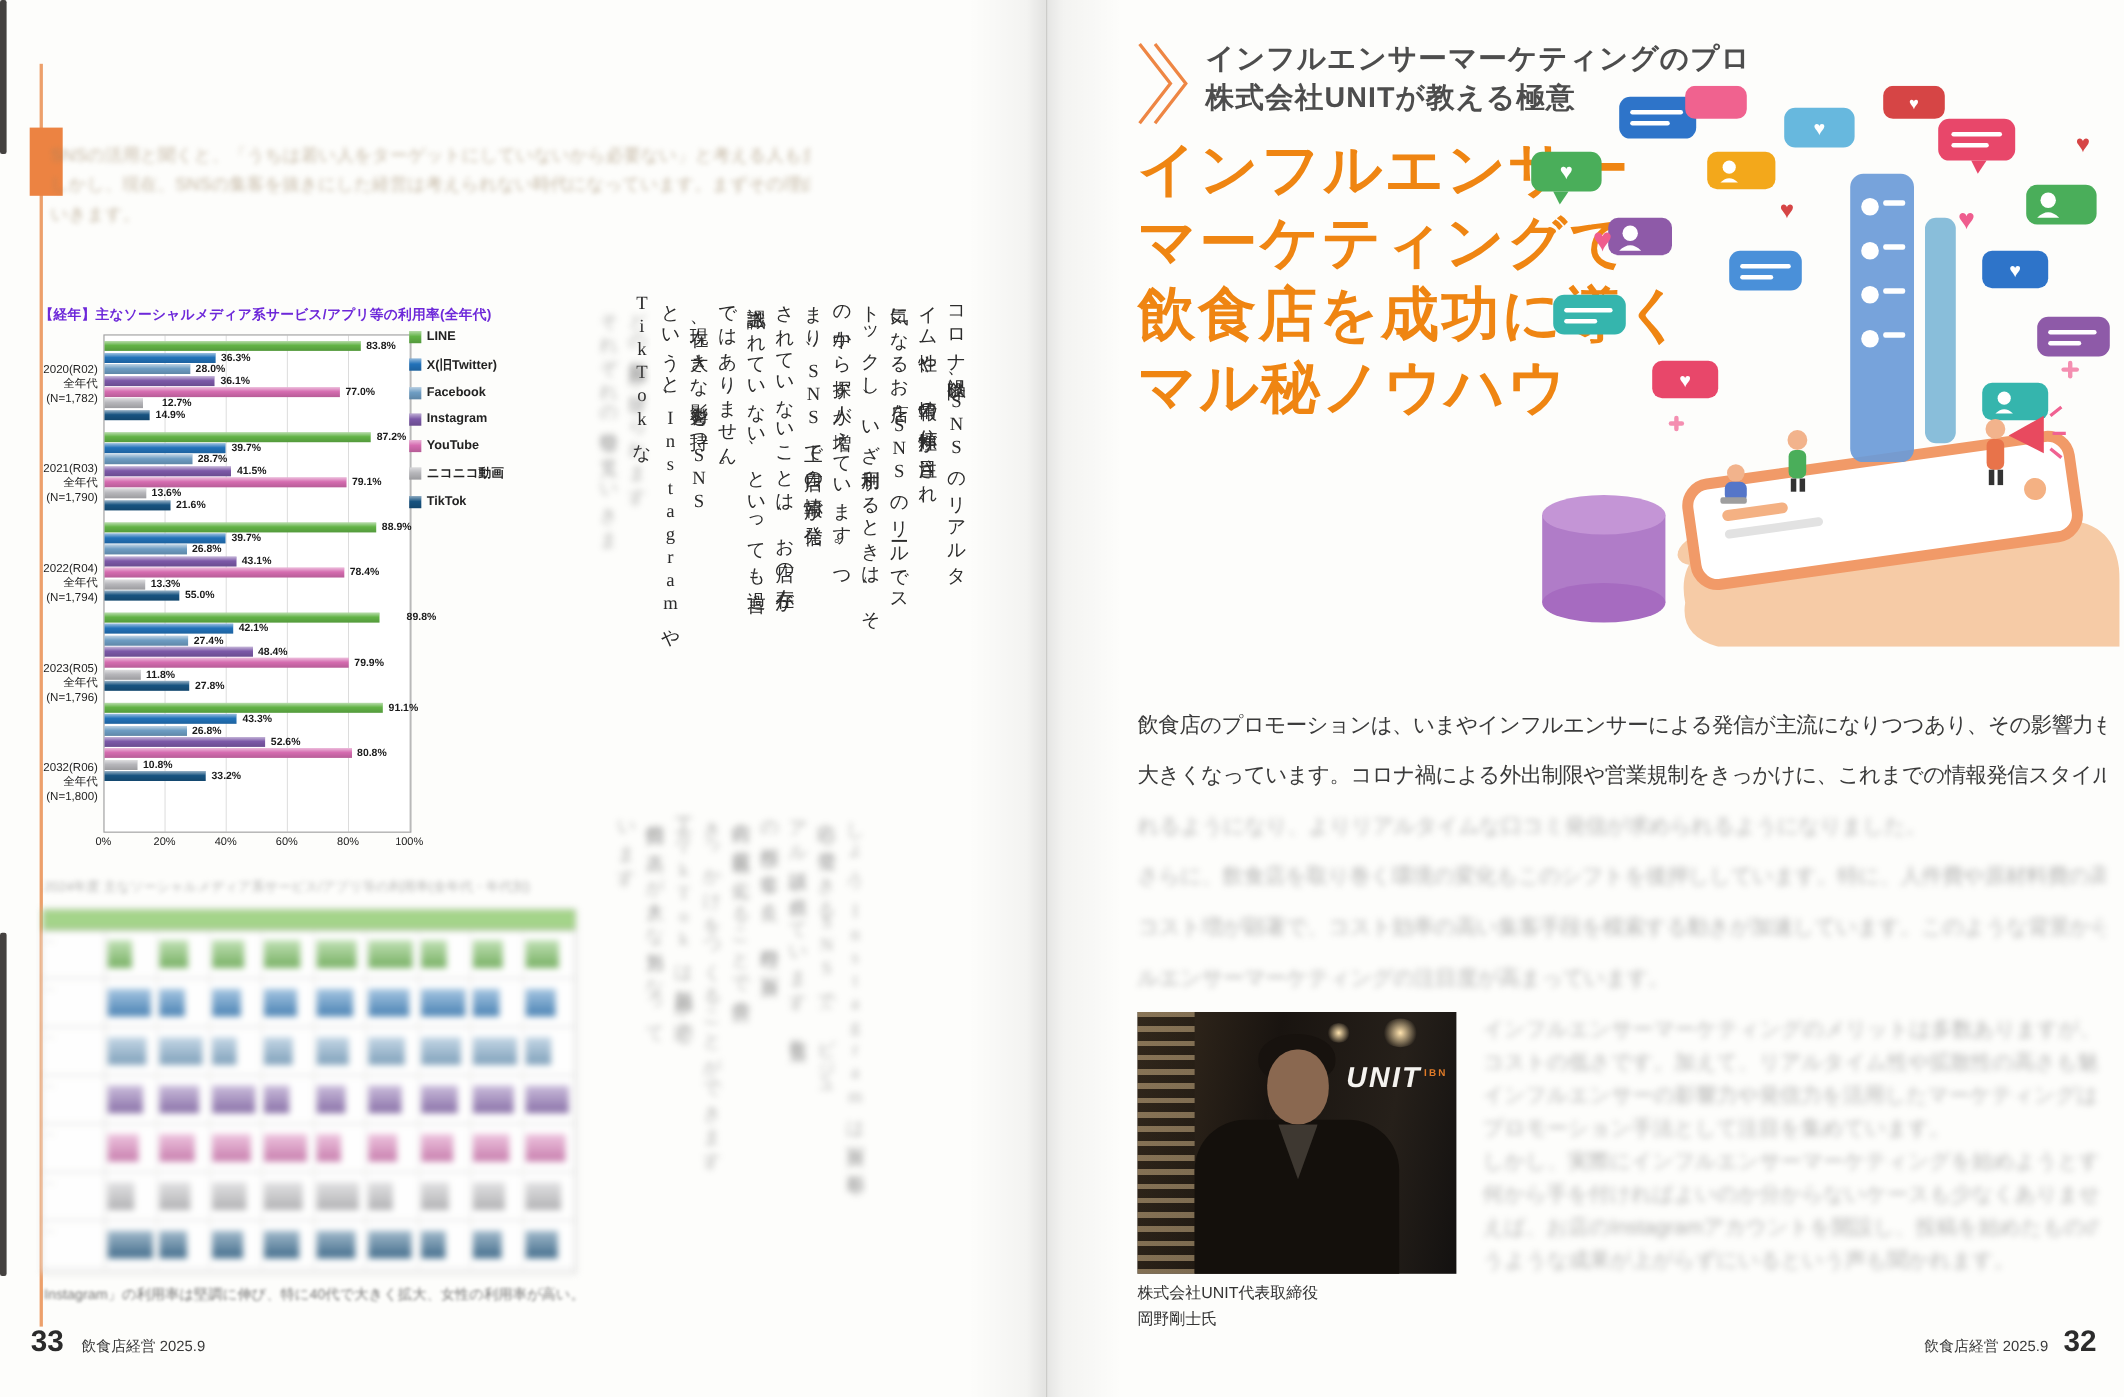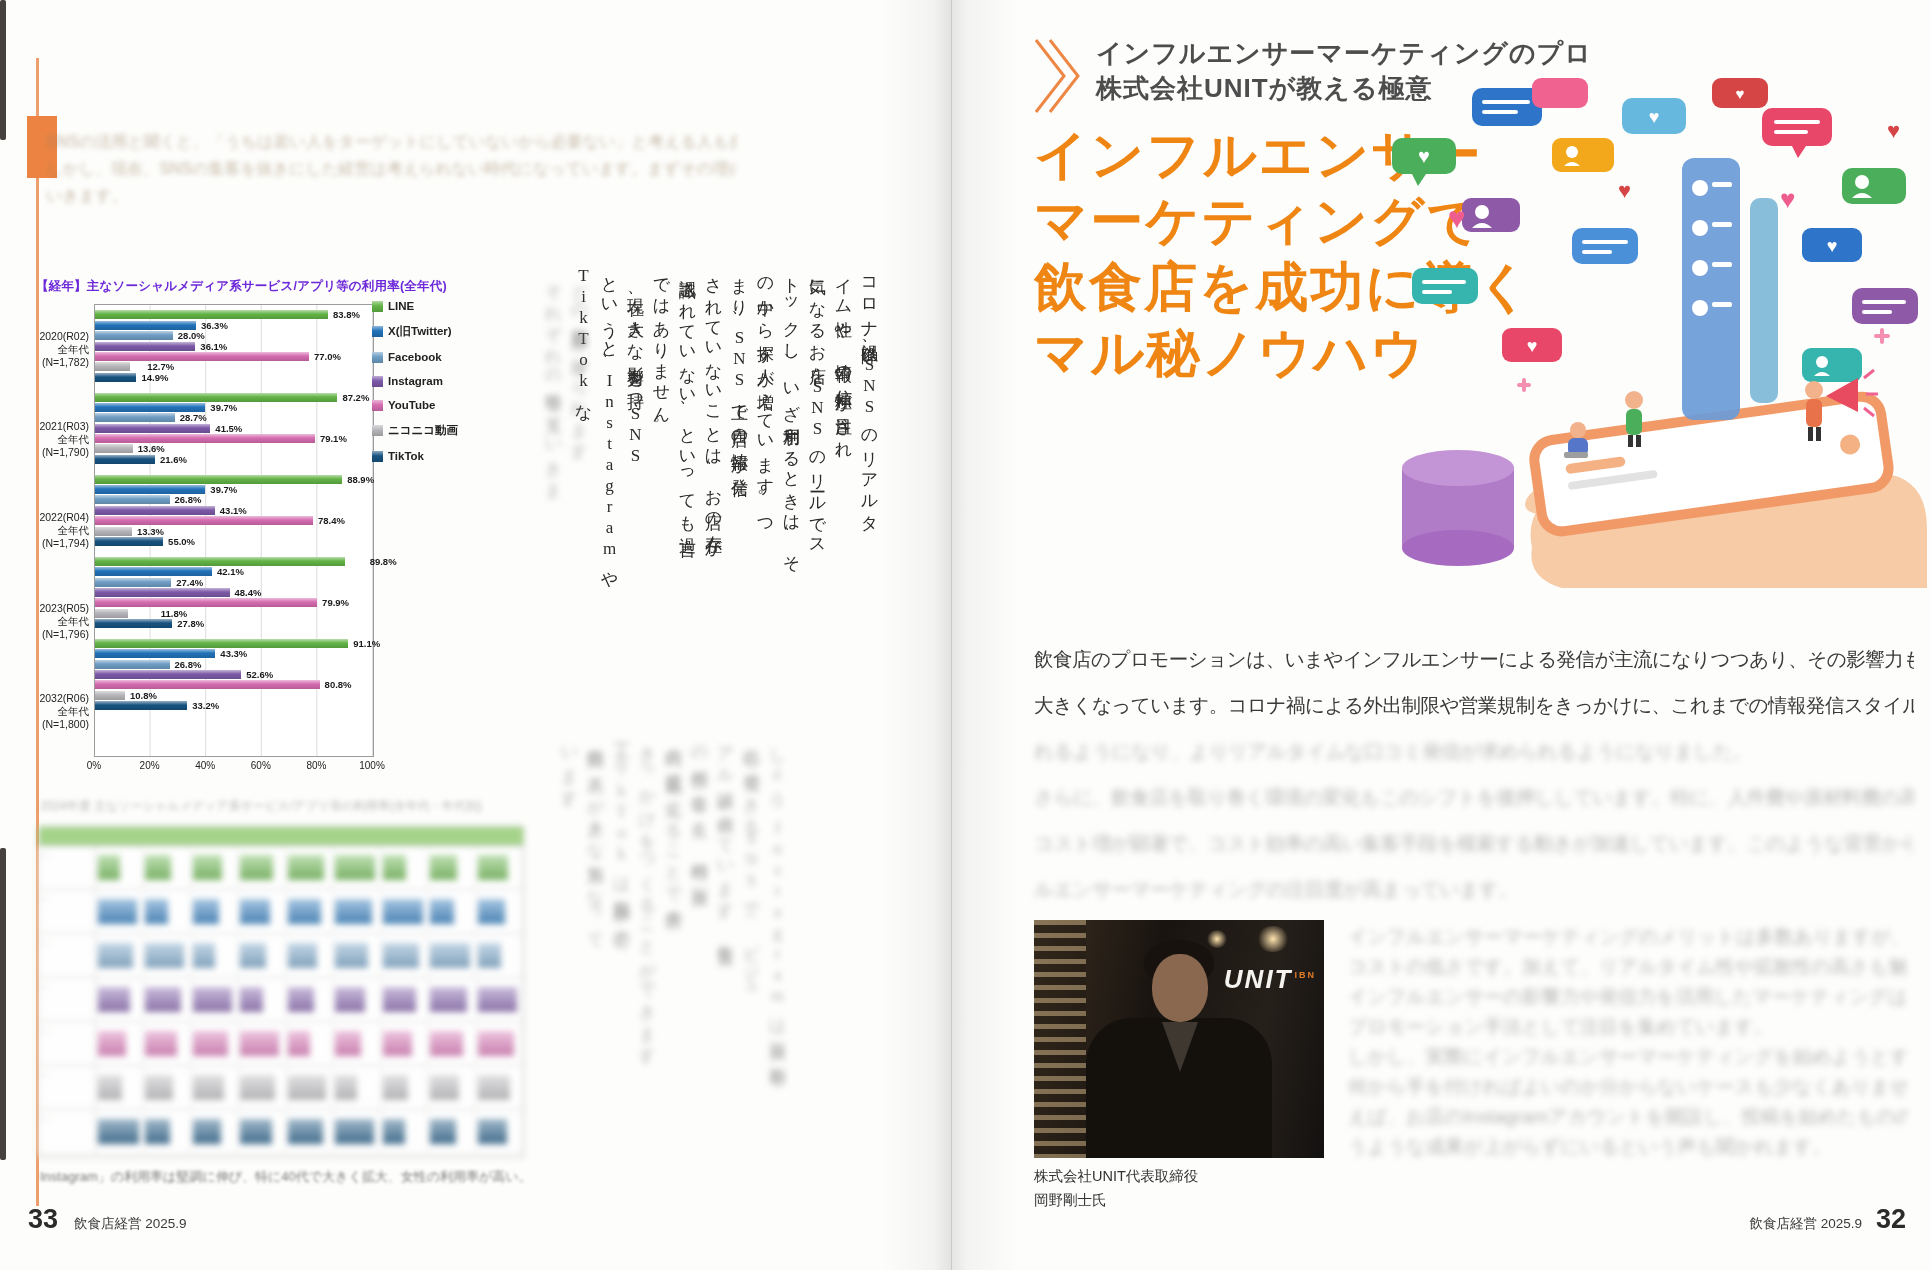--- a/index.html
+++ b/index.html
@@ -258,21 +258,21 @@
             <div class="bar-row">
               <div class="bar" style="width: 48.4%; background-color: rgb(124, 89, 168);"></div>
               <div class="bar-val" style="left: calc(48.4% + 5px); display: inline; position: absolute;">48.4%</div>
             </div>
             <div class="bar-row">
               <div class="bar" style="width: 79.9%; background-color: rgb(213, 108, 176);"></div>
               <div class="bar-val" style="left: calc(79.9% + 5px); display: inline; position: absolute;">79.9%</div>
             </div>
             <div class="bar-row">
               <div class="bar" style="width: 11.8%; background-color: rgb(182, 182, 186);"></div>
-              <div class="bar-val" style="left: calc(11.8% + 5px); display: inline; position: absolute; margin-left: 28px;">11.8%</div>
+              <div class="bar-val" style="left: calc(11.8% + 5px); display: inline; position: absolute;">11.8%</div>
             </div>
             <div class="bar-row">
               <div class="bar" style="width: 27.8%; background-color: rgb(23, 83, 128);"></div>
               <div class="bar-val" style="left: calc(27.8% + 5px); display: inline; position: absolute;">27.8%</div>
             </div>
           </div>
           <div class="bar-group">
             <div class="bar-row">
               <div class="bar" style="width: 91.1%; background-color: rgb(98, 179, 70);"></div>
               <div class="bar-val" style="left: calc(91.1% + 5px); display: inline; position: absolute;">91.1%</div>

